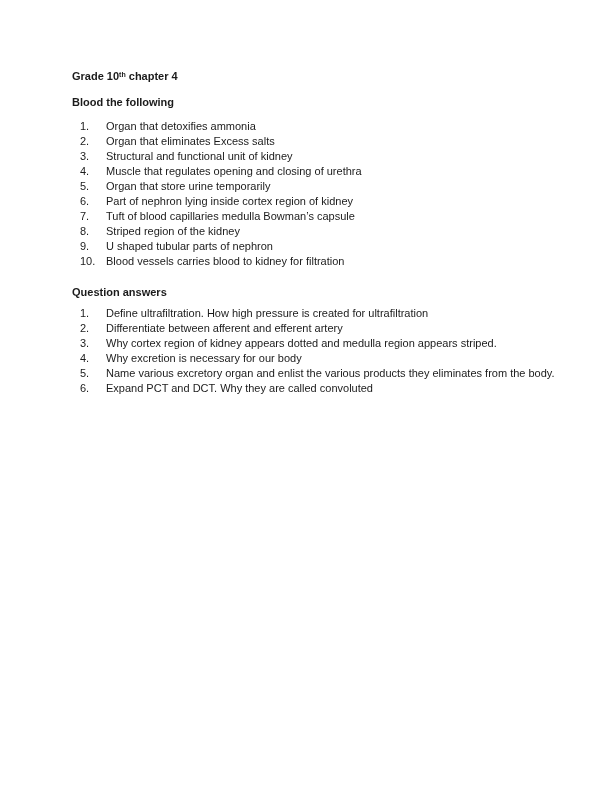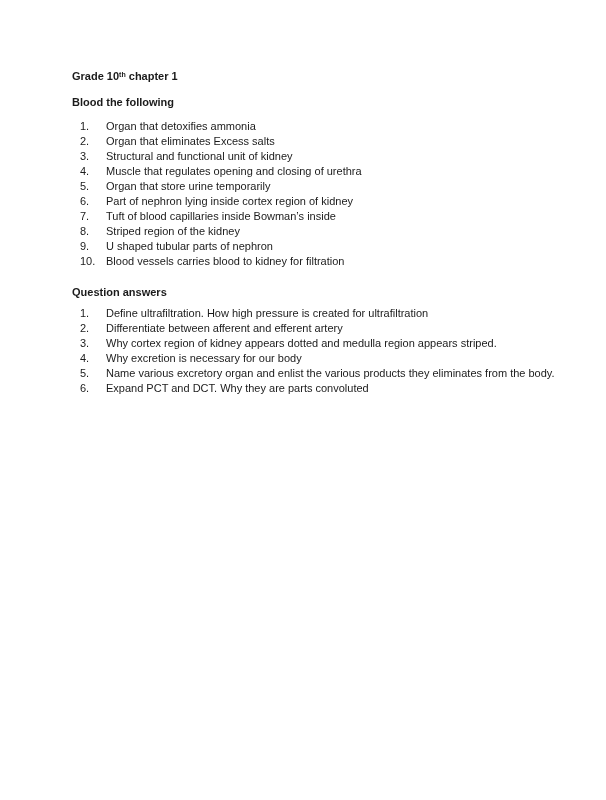--- a/index.html
+++ b/index.html
@@ -55,21 +55,21 @@
   .qa-heading {
     margin-top: 16px;
     margin-bottom: 7px;
   }
 </style>
 </head>
 <body>
 
 <div class="page">
 
-  <p class="doc-heading"><span>Grade 10</span><span class="sup">th</span><span> chapter 1</span></p>
+  <p class="doc-heading"><span>Grade 10</span><span class="sup">th</span><span> chapter 4</span></p>
 
 
 
   <p class="doc-heading">Blood the following</p>
 
   <ol class="num-list">
     <li>
         <span class="num">1.</span>
         <span class="txt">Organ that detoxifies ammonia</span>
       </li>
@@ -88,21 +88,21 @@
     <li>
         <span class="num">5.</span>
         <span class="txt">Organ that store urine temporarily</span>
       </li>
     <li>
         <span class="num">6.</span>
         <span class="txt">Part of nephron lying inside cortex region of kidney</span>
       </li>
     <li>
         <span class="num">7.</span>
-        <span class="txt">Tuft of blood capillaries inside Bowman’s inside</span>
+        <span class="txt">Tuft of blood capillaries medulla Bowman’s capsule</span>
       </li>
     <li>
         <span class="num">8.</span>
         <span class="txt">Striped region of the kidney</span>
       </li>
     <li>
         <span class="num">9.</span>
         <span class="txt">U shaped tubular parts of nephron</span>
       </li>
     <li>
@@ -129,17 +129,17 @@
     <li>
         <span class="num">4.</span>
         <span class="txt">Why excretion is necessary for our body</span>
       </li>
     <li>
         <span class="num">5.</span>
         <span class="txt">Name various excretory organ and enlist the various products they eliminates from the body.</span>
       </li>
     <li>
         <span class="num">6.</span>
-        <span class="txt">Expand PCT and DCT. Why they are parts convoluted</span>
+        <span class="txt">Expand PCT and DCT. Why they are called convoluted</span>
       </li>
   </ol>
 
 </div>
 
 </body></html>

